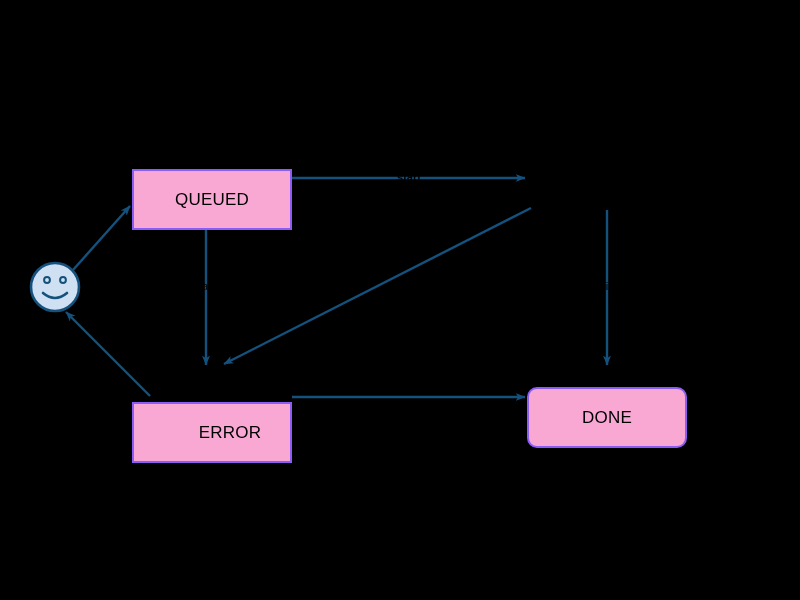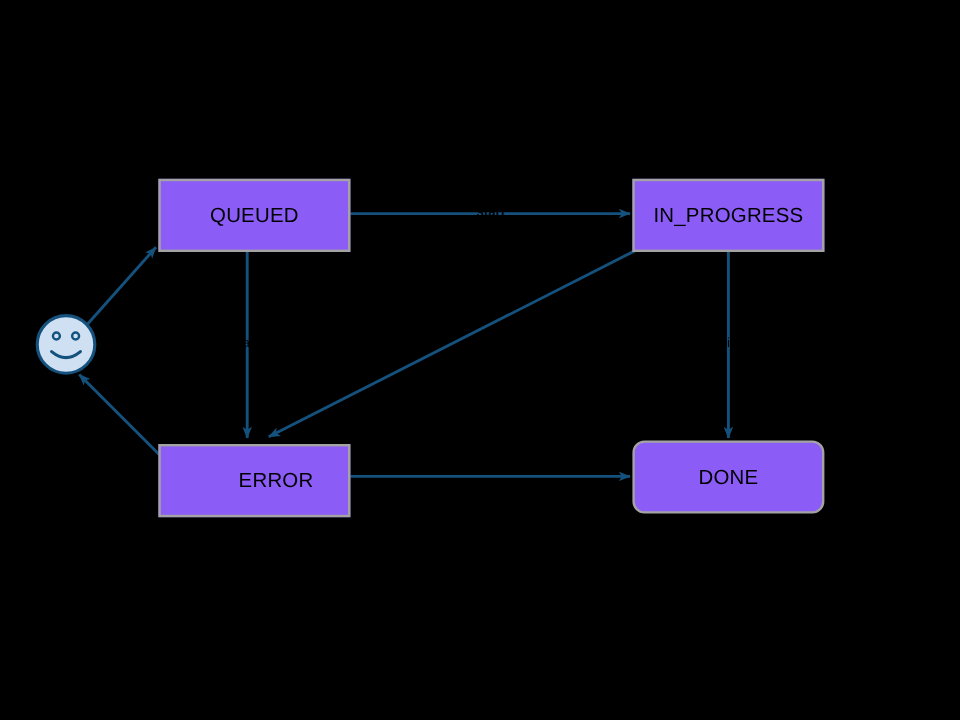--- a/index.html
+++ b/index.html
@@ -22,25 +22,26 @@
   #diagram-svg {
     position: absolute;
     left: 0;
     top: 0;
     width: 800px;
     height: 600px;
   }
   .node-box {
     position: absolute;
     box-sizing: border-box;
-    background: #8b5cf6;
-    border: 2px solid #a3a3a3;
+    background: #f9a8d4;
+    border: 2px solid #8b5cf6;
     display: flex;
     align-items: center;
     justify-content: center;
+    margin-top: 20px;
   }
   .node-label {
     color: #000000;
     font-family: "Liberation Sans", sans-serif;
     font-size: 17px;
     font-weight: 400;
     letter-spacing: 0.2px;
     white-space: nowrap;
   }
   .edge-label {
@@ -101,25 +102,22 @@
       <circle cx="47" cy="280" r="2.9" fill="#cfe0f2" stroke="#14517d" stroke-width="2"></circle>
       <circle cx="63" cy="280" r="2.9" fill="#cfe0f2" stroke="#14517d" stroke-width="2"></circle>
       <path d="M 43 293 Q 55 303 67 293" fill="none" stroke="#14517d" stroke-width="2.6" stroke-linecap="round"></path>
     </g>
   </svg>
 
   <div class="node-box" style="left:132px; top:149px; width:160px; height:61px;">
     <span class="node-label">QUEUED</span>
   </div>
 
-  <div class="node-box" style="left:527px; top:149px; width:160px; height:61px;">
-    <span class="node-label">IN_PROGRESS</span>
-  </div>
 
-  <div class="node-box" style="left:132px; top:370px; width:160px; height:61px;padding-left:36px;">
+  <div class="node-box" style="left:132px; top:382px; width:160px; height:61px;padding-left:36px;">
     <span class="node-label">ERROR</span>
   </div>
 
   <div class="node-box" style="left:527px; top:367px; width:160px; height:61px;border-radius:10px;">
     <span class="node-label">DONE</span>
   </div>
 
   <span class="edge-label" style="left:409px; top:177px;font-weight:bold;">start</span>
   <span class="edge-label" style="left:206px; top:286px;">fail</span>
   <span class="edge-label rot" style="left:395px; top:287px;">fail</span>

